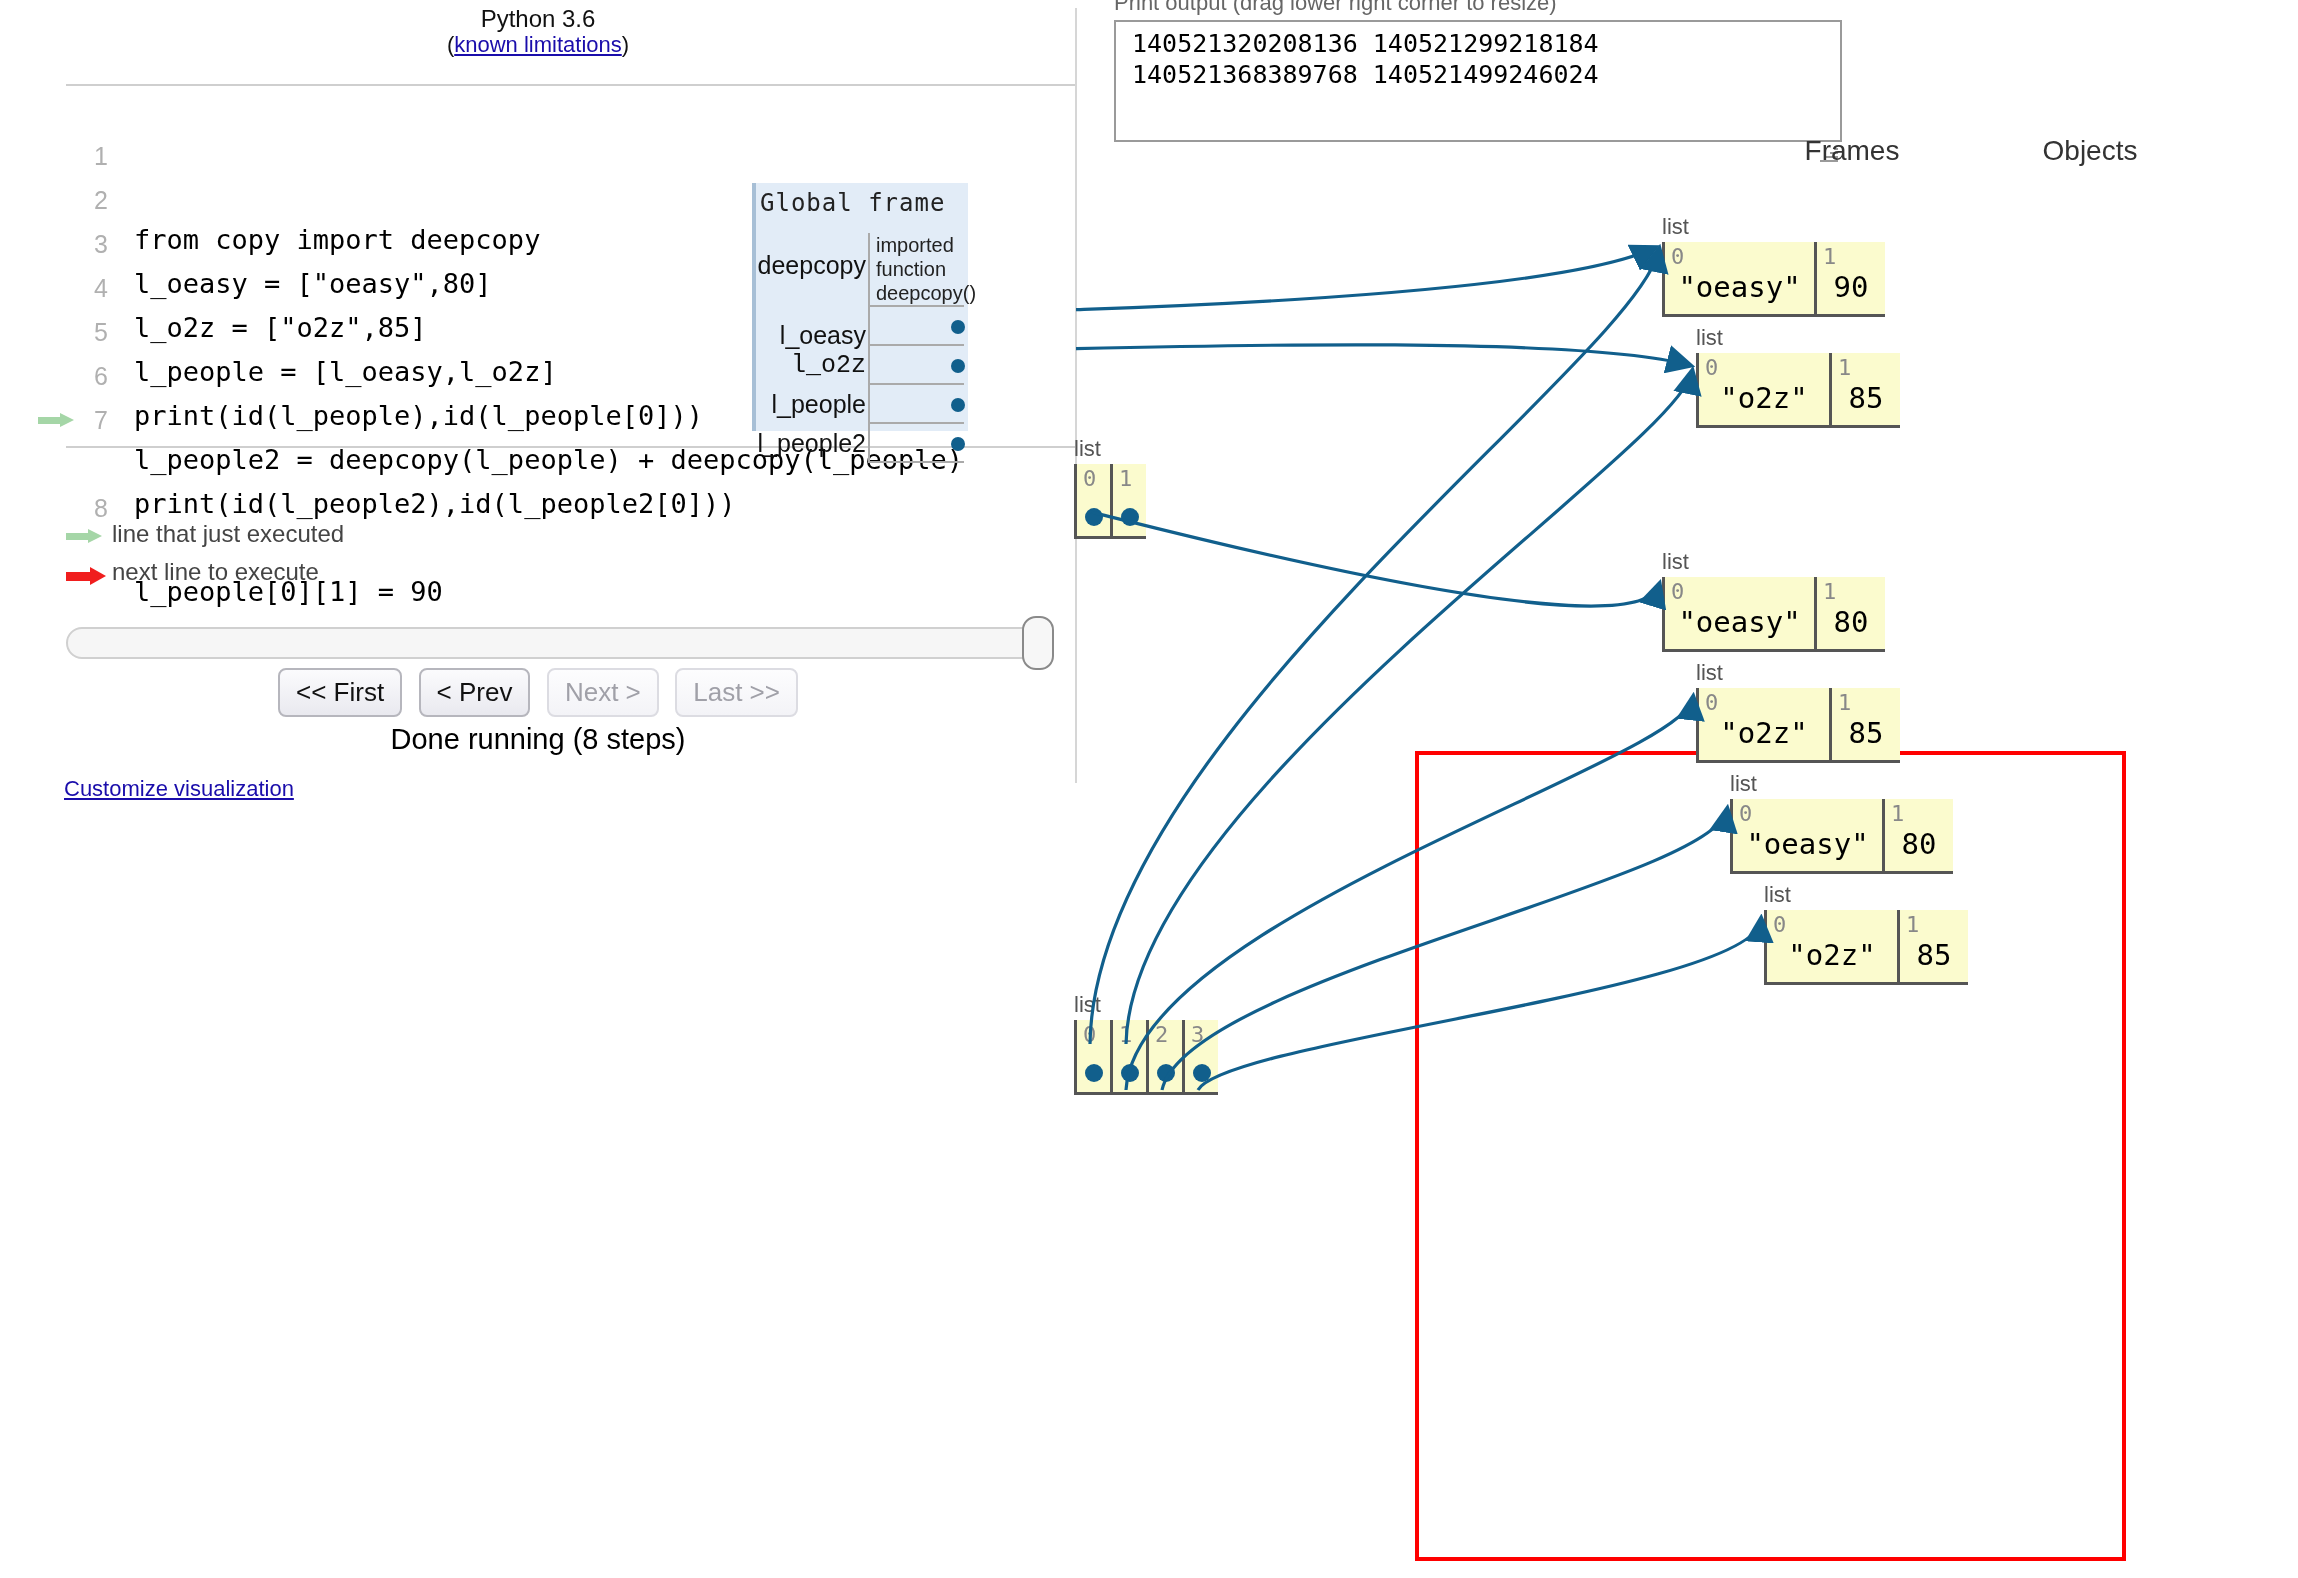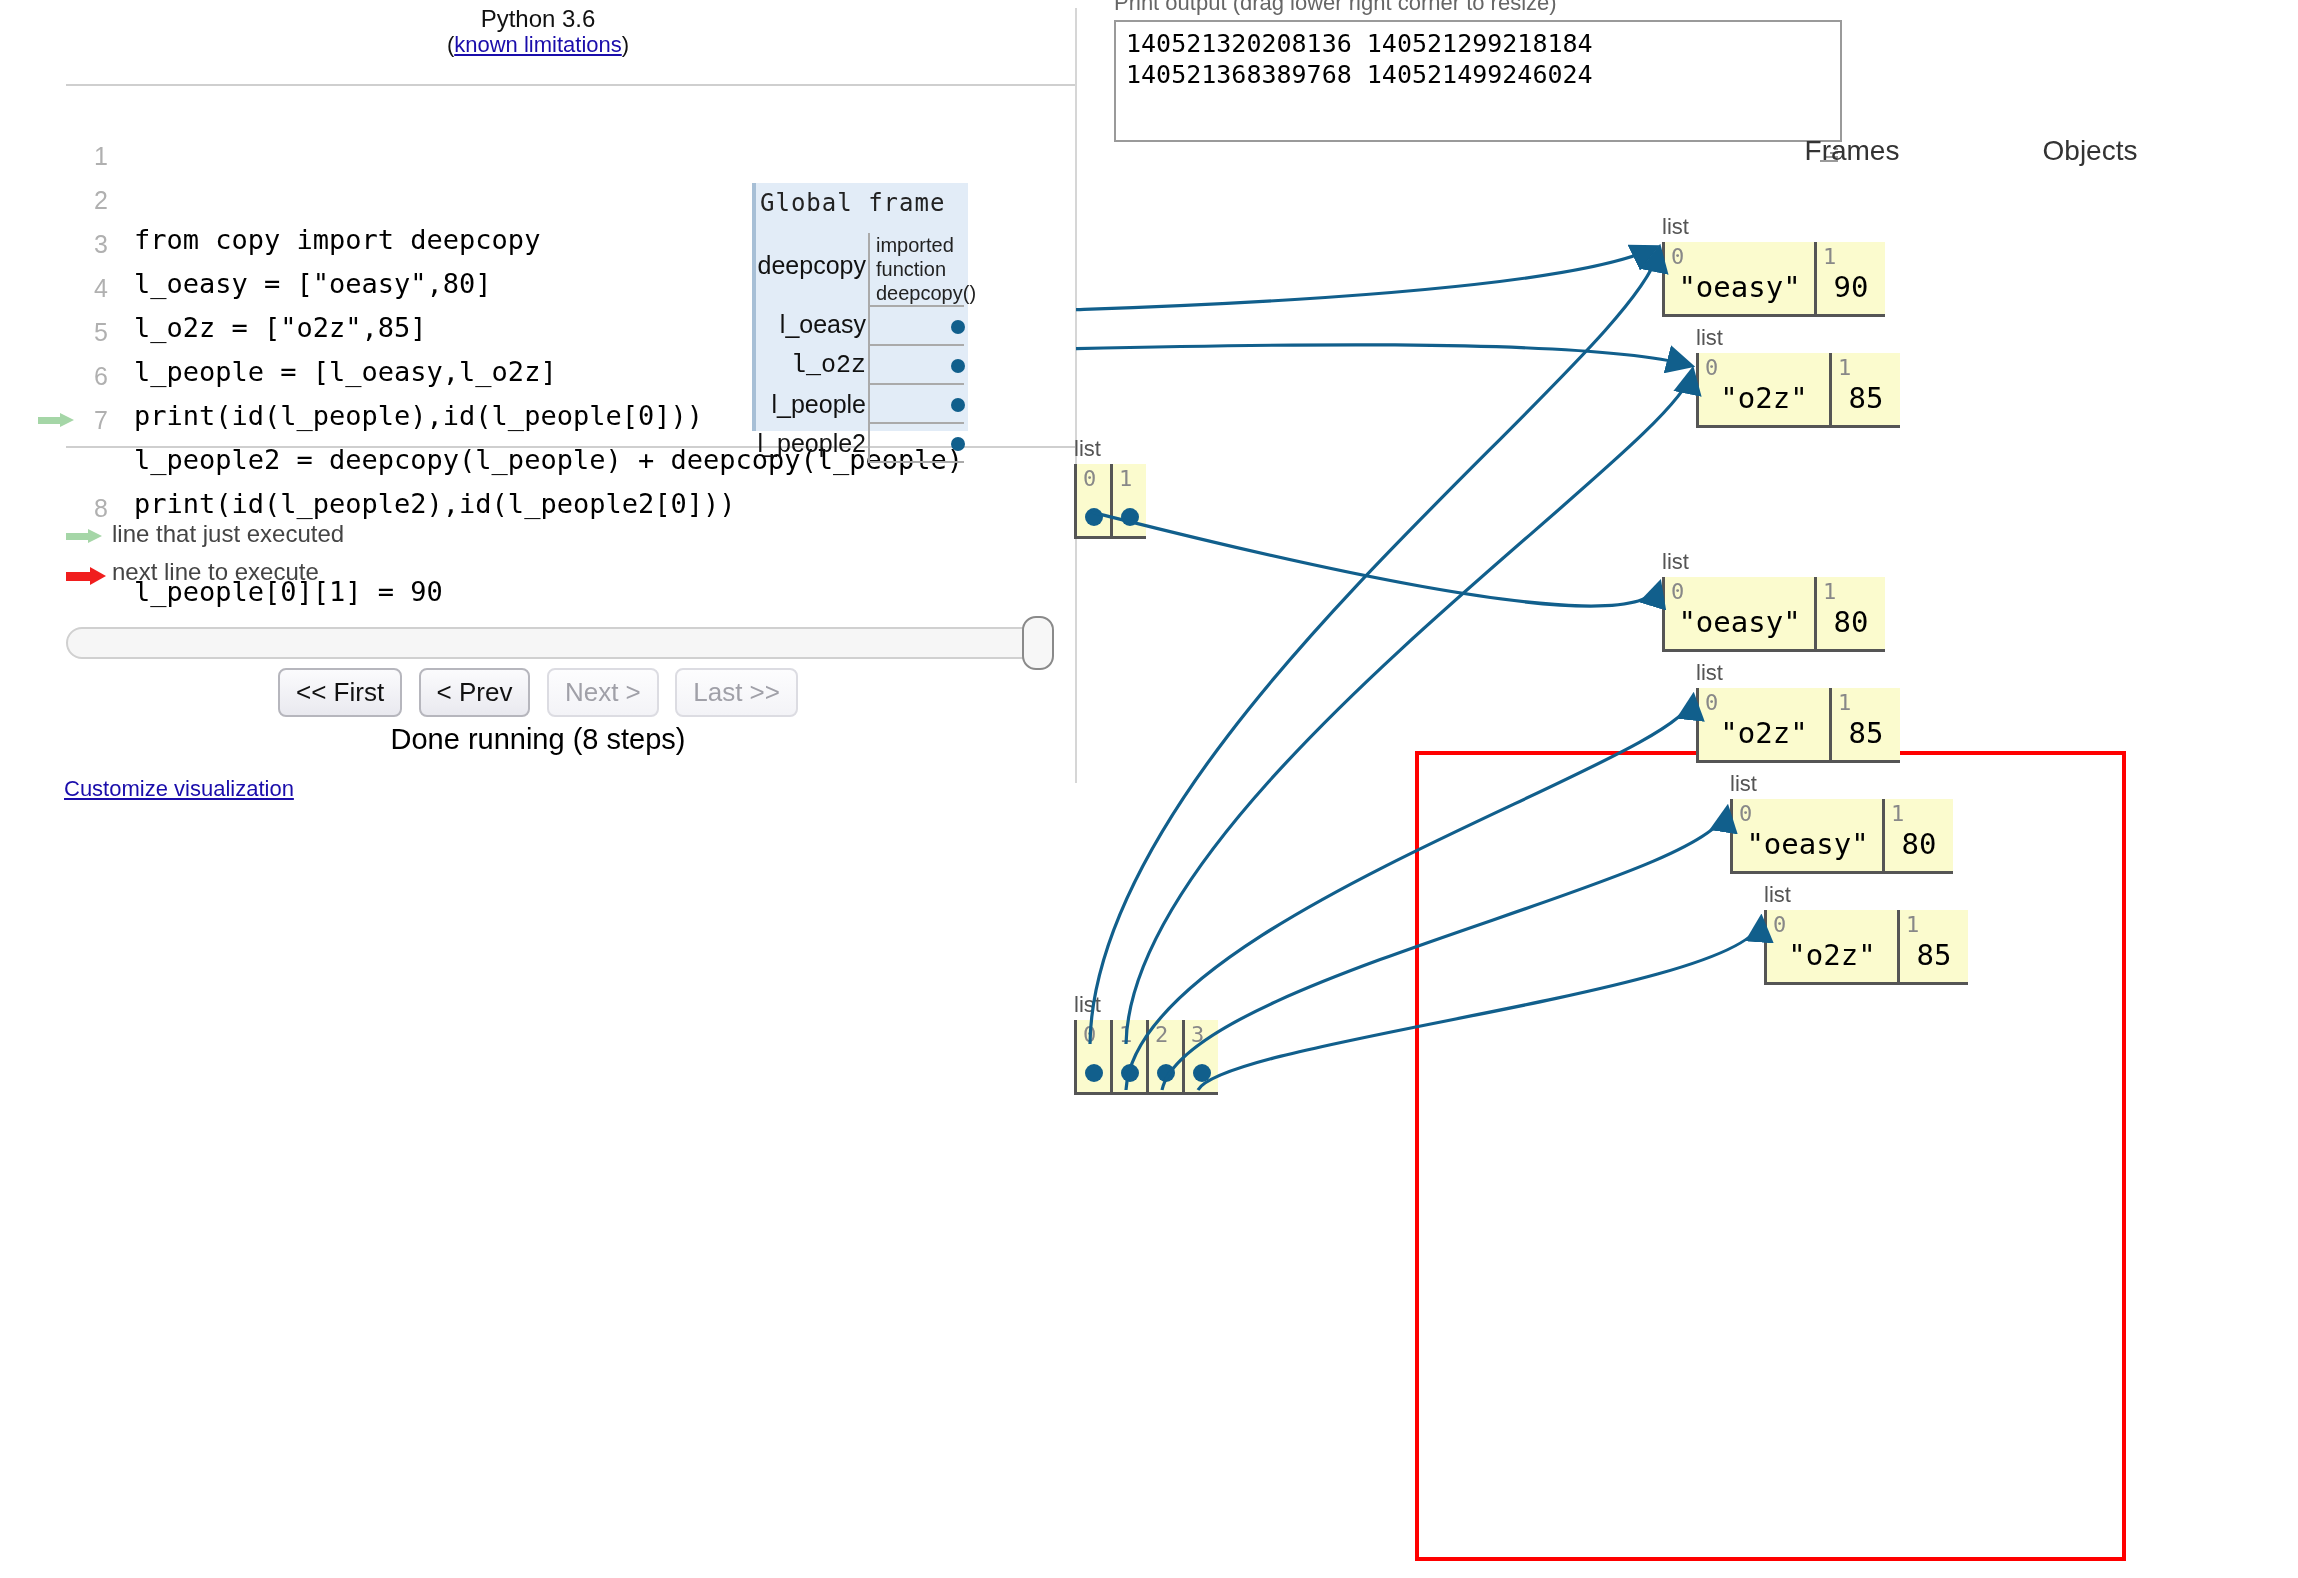--- a/index.html
+++ b/index.html
@@ -111,21 +111,21 @@
   #right-pane { position: absolute; left: 1076px; top: 0; width: 1222px; height: 1578px; }
 
   #print-label {
     position: absolute; left: 38px; top: -10px; font-size: 22px; color: #666;
     white-space: nowrap;
   }
   #print-box {
     position: absolute; left: 38px; top: 20px; width: 728px; height: 122px;
     border: 2px solid #9a9a9a; background: #fff; box-sizing: border-box;
     font-family: "DejaVu Sans Mono", monospace; font-size: 25px; color: #000;
-    padding: 6px 10px; line-height: 31px; white-space: pre;
+    padding: 6px 16px; line-height: 31px; white-space: pre;
   }
   #resize-grip {
     position: absolute; left: 742px; top: 146px; width: 20px; height: 18px;
   }
   #resize-grip i {
     position: absolute; right: 0; height: 2px; background: #9a9a9a; transform-origin: right;
   }
 
   #frames-title { position: absolute; left: 776px; top: 135px; font-size: 28px; color: #333;
                   transform: translateX(-50%); }
@@ -292,21 +292,21 @@
       <div id="gf-title">Global frame</div>
 
       <div class="gf-row" style="top:50px;">
         <span class="gf-label" style="top:18px;">deepcopy</span>
         <span class="gf-slot imported" style="top:0; height:74px; white-space:pre-line;">imported
 function
 deepcopy()</span>
       </div>
 
       <div class="gf-row" style="top:124px;">
-        <span class="gf-label" style="top:3px;margin-left:16px;">l_oeasy</span>
+        <span class="gf-label" style="top:14px;margin-left:16px;">l_oeasy</span>
         <span class="gf-slot" style="top:0; height:39px;"></span>
         <span class="dot" style="left:199px; top:13px;"></span>
       </div>
 
       <div class="gf-row" style="top:163px;">
         <span class="gf-label" style="top:5px;font-family:Liberation Mono, monospace;">l_o2z</span>
         <span class="gf-slot" style="top:0; height:39px;"></span>
         <span class="dot" style="left:199px; top:13px;"></span>
       </div>
 

